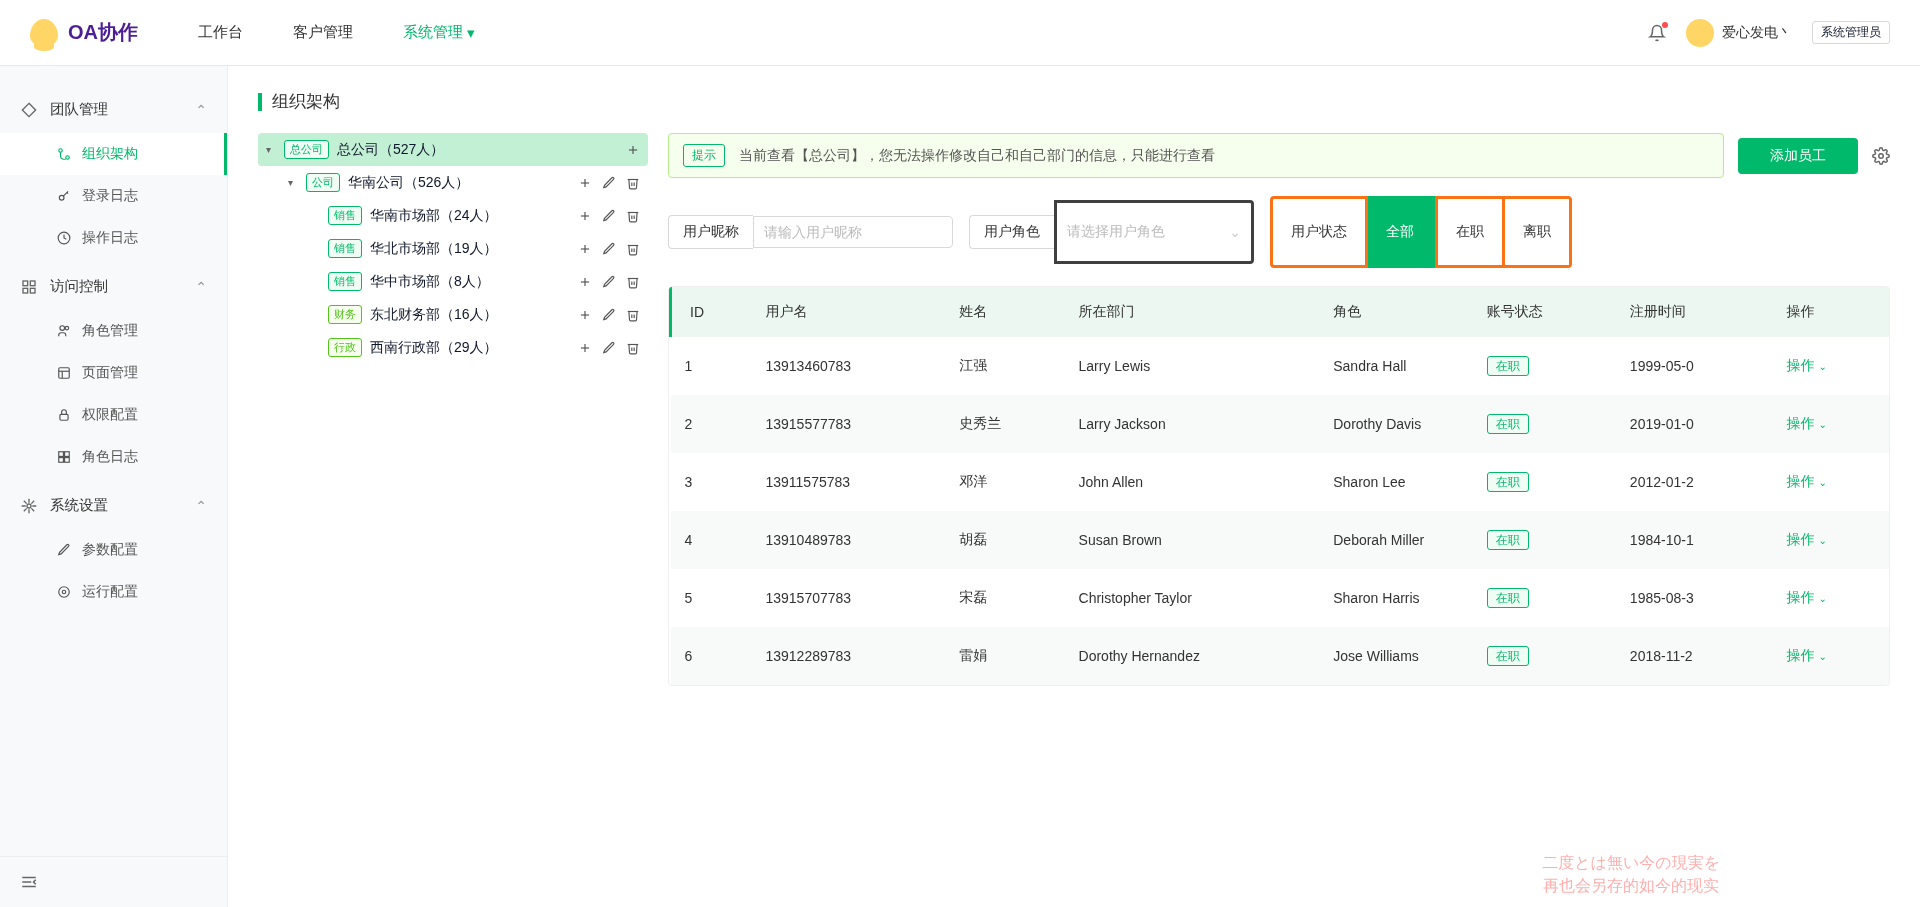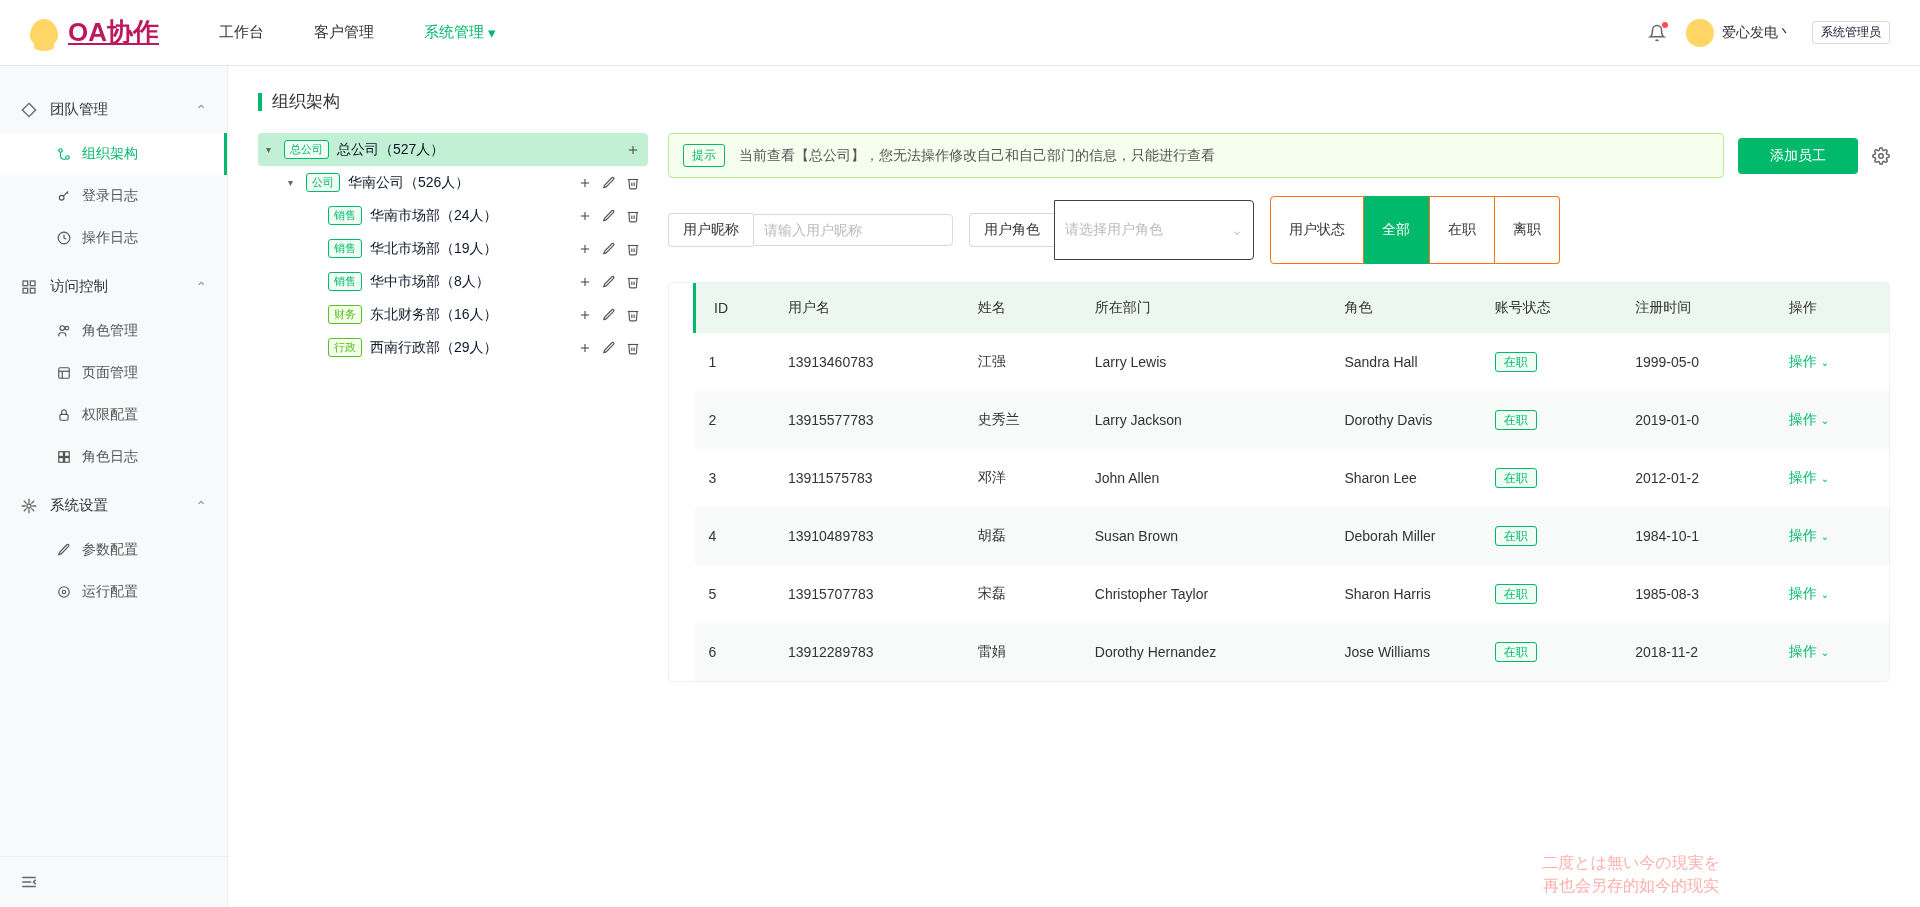--- a/index.html
+++ b/index.html
@@ -1,21 +1,21 @@
 <!DOCTYPE html>
 <html><head>
 <meta charset="utf-8">
 <style>
 * { box-sizing: border-box; margin: 0; padding: 0; }
 body { font-family: -apple-system, BlinkMacSystemFont, "Segoe UI", "PingFang SC", "Microsoft YaHei", sans-serif; font-size: 14px; color: #333; background: #fff; }
 .header { height: 66px; border-bottom: 1px solid #e8e8e8; display: flex; align-items: center; padding: 0 30px; }
 .logo-area { display: flex; align-items: center; gap: 10px; margin-right: 60px; }
 .logo-icon { width: 28px; height: 28px; background: #ffd666; border-radius: 50% 50% 50% 50% / 60% 60% 40% 40%; position: relative; }
 .logo-icon::after { content: ""; position: absolute; bottom: -4px; left: 4px; width: 20px; height: 8px; background: #ffd666; border-radius: 0 0 50% 50%; }
-.logo-text { font-size: 26px; font-weight: 600; color: #be185d; text-decoration: underline; }
+.logo-text { font-size: 20px; font-weight: 600; color: #4c1d95; }
 .top-nav { display: flex; gap: 50px; flex: 1; }
 .top-nav-item { color: #333; cursor: pointer; font-size: 15px; display: flex; align-items: center; gap: 4px; }
 .top-nav-item.active { color: #00b96b; }
 .header-right { display: flex; align-items: center; gap: 20px; }
 .bell-icon { width: 18px; height: 18px; position: relative; cursor: pointer; }
 .bell-icon::after { content: ""; position: absolute; top: -2px; right: -2px; width: 6px; height: 6px; background: #ff4d4f; border-radius: 50%; }
 .user-avatar { width: 28px; height: 28px; background: #ffd666; border-radius: 50%; }
 .user-name { color: #333; cursor: pointer; }
 .role-badge { border: 1px solid #d9d9d9; border-radius: 3px; padding: 2px 8px; font-size: 12px; color: #0f172a; }
 
@@ -61,29 +61,29 @@
 .alert-tag { border: 1px solid #00b96b; color: #00b96b; border-radius: 3px; padding: 2px 8px; font-size: 12px; margin-right: 14px; }
 .alert-text { color: #555; font-size: 14px; }
 .add-btn { background: #00b96b; color: #fff; border: none; border-radius: 4px; padding: 9px 32px; font-size: 14px; cursor: pointer; }
 .gear-btn { color: #666; cursor: pointer; font-size: 16px; }
 
 .filter-row { display: flex; gap: 16px; margin-bottom: 18px; align-items: center; }
 .filter-group { display: flex; align-items: center; }
 .filter-label { border: 1px solid #d9d9d9; border-right: none; border-radius: 4px 0 0 4px; padding: 7px 14px; background: #fff; color: #333; }
 .filter-input { border: 1px solid #d9d9d9; border-radius: 0 4px 4px 0; padding: 7px 10px; font-size: 14px; width: 200px; outline: none; }
 .filter-input::placeholder { color: #bbb; }
-.filter-select { border: 1px solid #404040; border-radius: 0 4px 4px 0; padding: 20px 10px; width: 200px; color: #bbb; display: flex; align-items: center; justify-content: space-between; cursor: pointer; background: #fff; }
+.filter-select { border: 3px solid #404040; border-radius: 0 4px 4px 0; padding: 20px 10px; width: 200px; color: #bbb; display: flex; align-items: center; justify-content: space-between; cursor: pointer; background: #fff; }
 .status-btns { display: flex; }
-.status-btn { border: 1px solid #f97316; padding: 24px 18px; background: #fff; cursor: pointer; font-size: 14px; color: #333; }
+.status-btn { border: 3px solid #f97316; padding: 24px 18px; background: #fff; cursor: pointer; font-size: 14px; color: #333; }
 .status-btn:nth-child(2) { border-radius: 0; border-left: none; }
 .status-btn:last-child { border-radius: 0 4px 4px 0; border-left: none; }
 .status-btn.lbl { border-radius: 4px 0 0 4px; }
 .status-btn.active { background: #00b96b; color: #fff; border-color: #00b96b; }
 
-.table-wrap { border: 1px solid #f0f0f0; border-radius: 4px; overflow-x: auto; padding-left: 24px; }
+.table-wrap { border: 1px solid #f0f0f0; border-radius: 4px; overflow-x: auto; }
 .table-wrap::-webkit-scrollbar { height: 10px; }
 .table-wrap::-webkit-scrollbar-thumb { background: #888; border-radius: 5px; }
 .table-wrap::-webkit-scrollbar-track { background: #eee; }
 table { width: 100%; border-collapse: collapse; min-width: 900px; }
 thead { background: #ebf7f0; }
 th { padding: 16px 14px; text-align: left; font-weight: 500; color: #333; font-size: 14px; }
 th.col-id { border-left: 3px solid #00b96b; padding-left: 18px; }
 td { padding: 20px 14px; color: #333; font-size: 14px; }
 tbody tr:nth-child(even) { background: #f7faf8; }
 .status-tag { border: 1px solid #00b96b; color: #00b96b; border-radius: 3px; padding: 2px 8px; font-size: 12px; background: #f0fdf4; }

